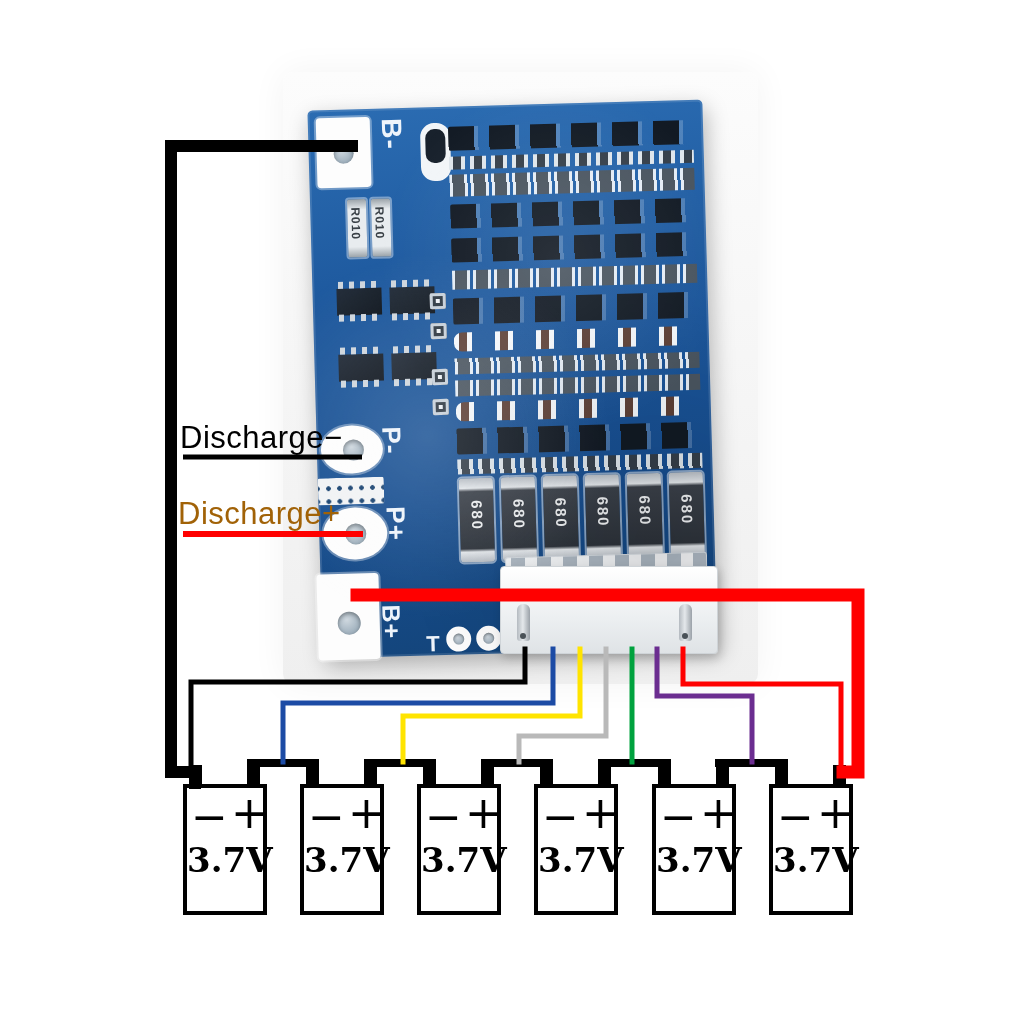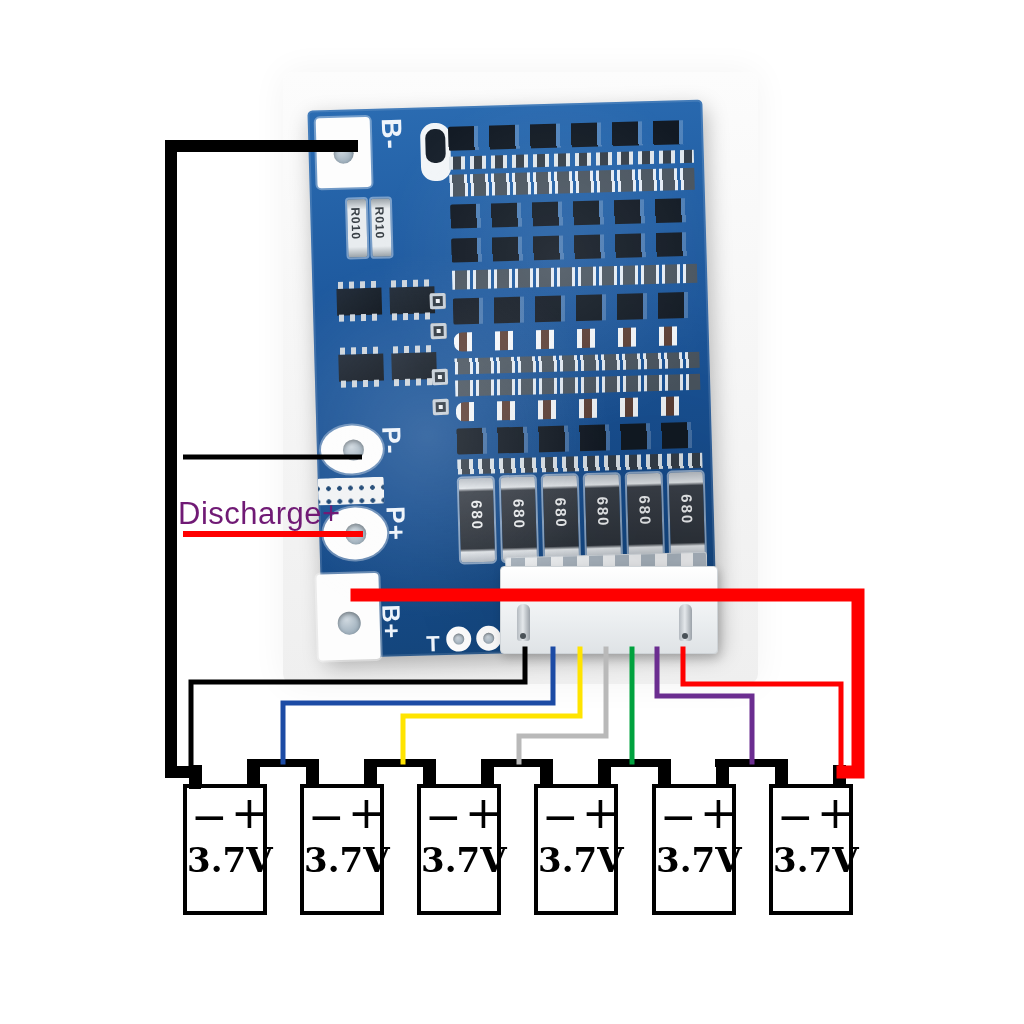--- a/index.html
+++ b/index.html
@@ -86,21 +86,21 @@
   .tab{position:absolute;top:-23px;width:13px;height:21px;background:#000;}
   .term{position:absolute;color:#000;font-size:44px;font-family:"DejaVu Sans",sans-serif;line-height:1;}
   .term-minus{left:4px;top:7px;}
   .term-plus{left:44px;top:3px;}
   .volt{position:absolute;left:0;right:0;top:52px;text-align:center;color:#000;
         font-family:"DejaVu Serif",serif;font-size:34px;font-weight:600;}
   .link-bar{position:absolute;top:759px;height:8px;background:#000;z-index:2;}
 
   
   .ann{position:absolute;font-size:31px;letter-spacing:.5px;z-index:11;color:#000;}
-  .ann-plus{color:#701a75;}
+  .ann-plus{color:#a16207;}
 
   svg.wires{position:absolute;left:0;top:0;z-index:10;pointer-events:none;}
 </style>
 </head>
 <body>
 
 <div id="stage">
 
   <div class="backdrop"></div>
 
@@ -232,20 +232,21 @@
     <span class="term term-plus">+</span>
     <div class="volt">3.7V</div>
   </div>
 
   <div class="link-bar" style="left:247px;width:72px;"></div>
   <div class="link-bar" style="left:364px;width:72px;"></div>
   <div class="link-bar" style="left:481px;width:72px;"></div>
   <div class="link-bar" style="left:598px;width:73px;"></div>
   <div class="link-bar" style="left:715px;width:73px;"></div>
 
+  <div class="ann ann-minus" style="left:180px;top:420px;">Discharge−</div>
   <div class="ann ann-plus" style="left:178px;top:496px;">Discharge+</div>
 
   <svg class="wires" width="1024" height="1024" viewBox="0 0 1024 1024">
     <polyline fill="none" stroke-width="5" points="183,457 362,457" stroke="#000000"></polyline>
     <polyline fill="none" stroke-width="6" points="183,534 363,534" stroke="#ff0000"></polyline>
 
     <polyline fill="none" stroke-width="12" stroke-linecap="square" points="352,146 171,146 171,772 195,772 195,783" stroke="#000000"></polyline>
     <polyline fill="none" stroke-width="5" stroke-linecap="square" points="525,649 525,682 191,682 191,766" stroke="#000000"></polyline>
     <polyline fill="none" stroke-width="5" stroke-linecap="square" points="553,649 553,703 283,703 283,762" stroke="#1c4ba5"></polyline>
     <polyline fill="none" stroke-width="5" stroke-linecap="square" points="580,649 580,716 403,716 403,762" stroke="#ffe400"></polyline>

